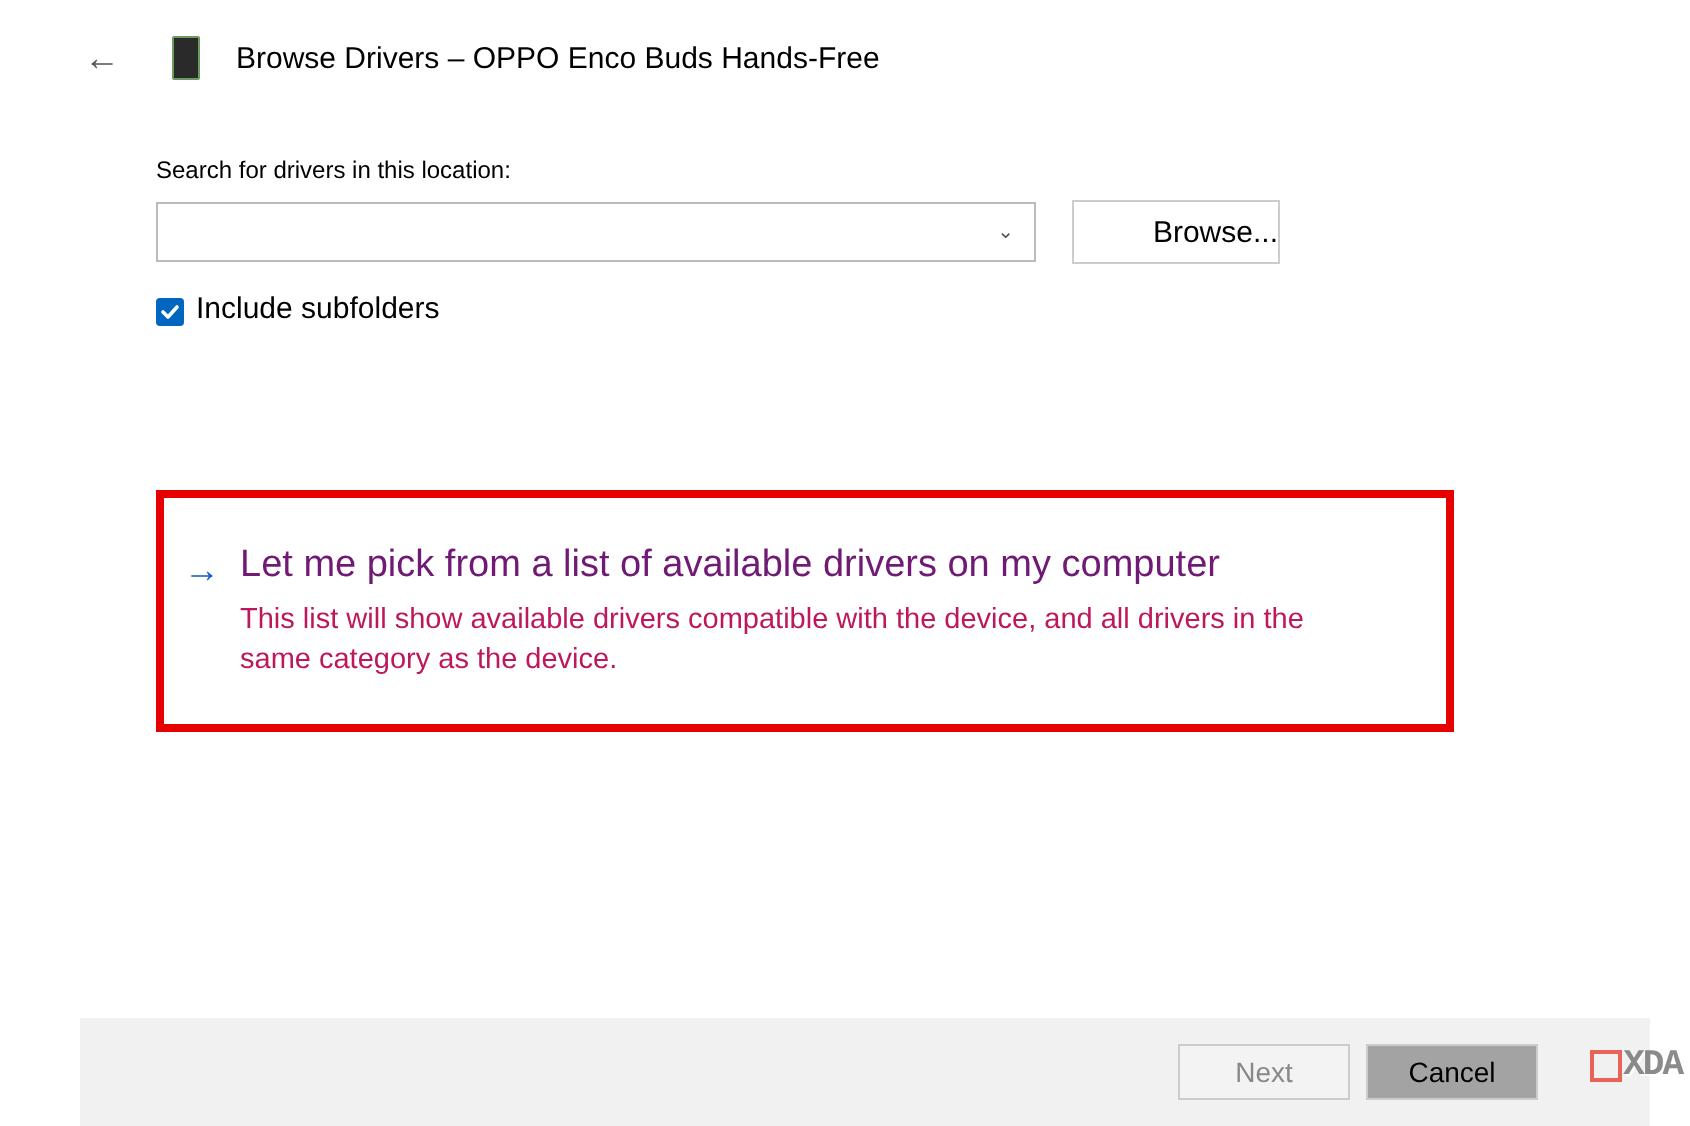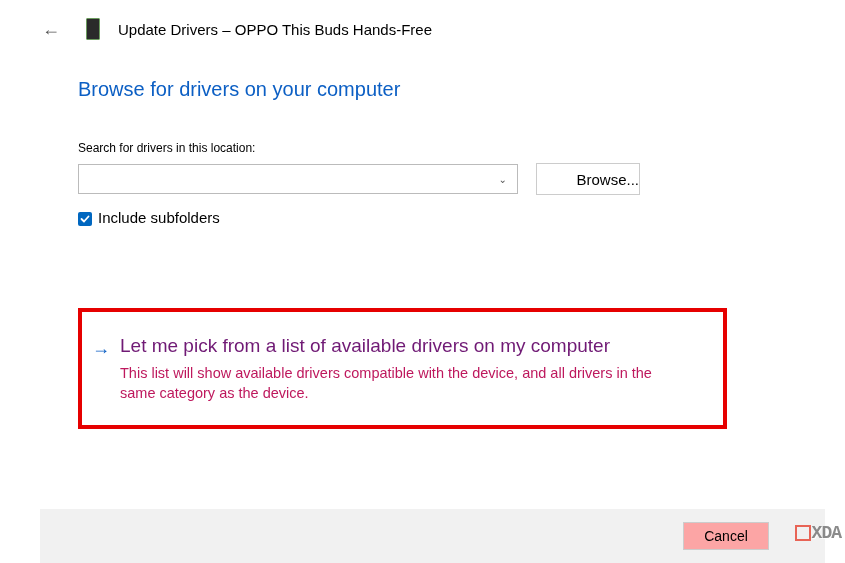--- a/index.html
+++ b/index.html
@@ -154,21 +154,21 @@
       display: flex;
       align-items: center;
       justify-content: flex-end;
       gap: 8px;
       padding-right: 56px;
     }
     .footer button {
       width: 86px;
       height: 28px;
       border: 1px solid #ccc;
-      background: #fca5a5;
+      background: #a3a3a3;
       font-size: 14px;
       cursor: pointer;
     }
     .footer button.disabled {
       color: #888;
       background: #f3f3f3;
       cursor: default;
     }
     .watermark {
       position: absolute;
@@ -193,25 +193,24 @@
       letter-spacing: -1px;
       text-shadow: 1px 1px 0 #fff;
     }
   </style>
 </head>
 <body>
 
 <div class="titlebar">
   <span class="back-arrow">←</span>
   <span class="title-icon"></span>
-  <span class="title-text">Update Drivers – OPPO This Buds Hands-Free</span>
+  <span class="title-text">Browse Drivers – OPPO Enco Buds Hands-Free</span>
 </div>
 
 <div class="content">
-  <h1 class="heading">Browse for drivers on your computer</h1>
 
   <label class="search-label">Search for drivers in this location:</label>
 
   <div class="search-row">
     <div class="location-combo">
       <span></span>
       <span class="chev">⌄</span>
     </div>
     <button class="browse-btn">Browse...</button>
   </div>
@@ -230,19 +229,20 @@
       <span class="option-arrow">→</span>
       <div>
         <div class="option-title">Let me pick from a list of available drivers on my computer</div>
         <div class="option-desc">This list will show available drivers compatible with the device, and all drivers in the same category as the device.</div>
       </div>
     </div>
   </div>
 </div>
 
 <div class="footer">
+  <button class="disabled">Next</button>
   <button>Cancel</button>
 </div>
 
 <div class="watermark">
   <span class="sq"></span>
   <span class="letters">XDA</span>
 </div>
 
 </body></html>

